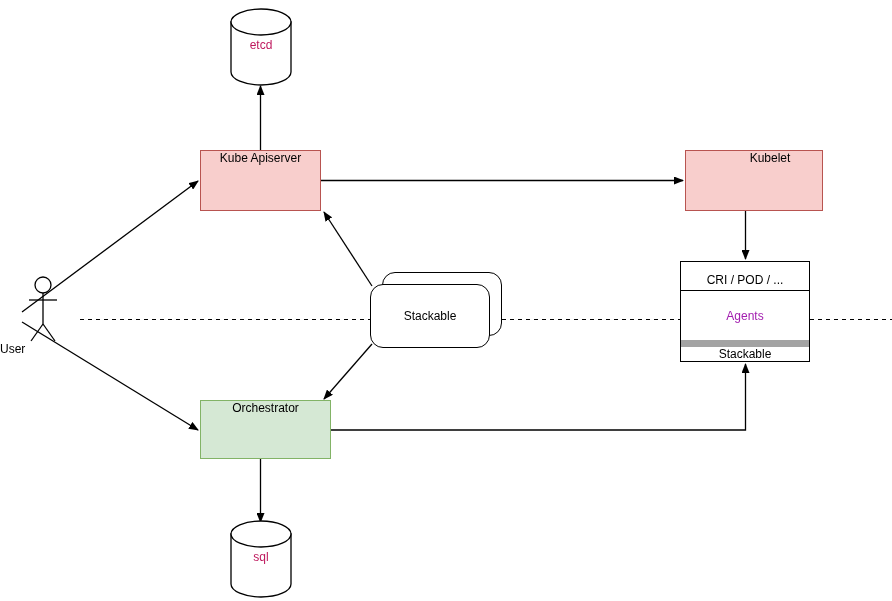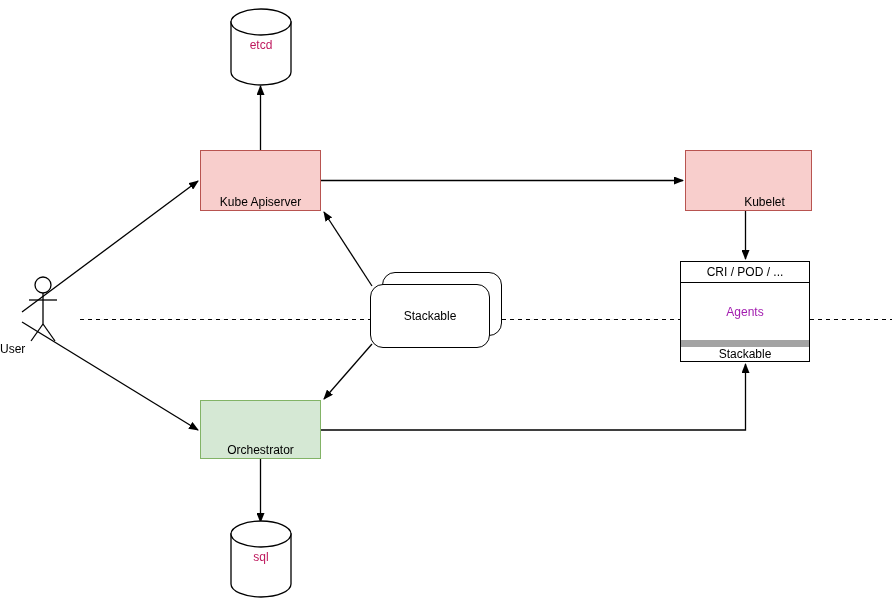--- a/index.html
+++ b/index.html
@@ -22,21 +22,21 @@
     left: 0;
     top: 0;
     width: 892px;
     height: 601px;
     pointer-events: none;
   }
   .node {
     position: absolute;
     box-sizing: border-box;
     display: flex;
-    align-items: flex-end;
+    align-items: flex-start;
     justify-content: center;
     font-size: 12px;
     color: #000000;
     text-align: center;
     line-height: 1.25;
   }
   
   .box-pink {
     background: #f8cecc;
     border: 1px solid #b85450;
@@ -62,21 +62,21 @@
   #agents-group .row-foot {
     height: 21px;
     box-sizing: border-box;
     display: flex;
     align-items: center;
     justify-content: center;
     font-size: 12px;
     color: #000000;
     background: #ffffff;
   }
-  #agents-group .row-head { border-bottom: 1px solid #000000; }
+  #agents-group .row-head { border-bottom: 1px solid #000000; margin-top: 8px; }
   #agents-group .row-foot { border-top: 7px solid #a3a3a3; }
   #agents-group .row-body {
     flex: 1;
     display: flex;
     align-items: center;
     justify-content: center;
     font-size: 12px;
     color: #a21caf;
     background: #ffffff;
   }
@@ -207,25 +207,25 @@
       <path d="M1,14 L1,64 A30,13 0 0,0 61,64 L61,14 Z" fill="#ffffff" stroke="#000000" stroke-width="1.3"></path>
       <ellipse cx="31" cy="14" rx="30" ry="13" fill="#ffffff" stroke="#000000" stroke-width="1.3"></ellipse>
     </svg>
     <div class="cyl-label">sql</div>
   </div>
 
   <div class="node box-pink" style="left:200px; top:150px; width:121px; height:61px;">
     <span>Kube Apiserver</span>
   </div>
 
-  <div class="node box-pink" style="left:685px; top:150px; width:127px; height:61px;padding-left:32px;">
+  <div class="node box-pink" style="left:685px; top:150px; width:138px; height:61px;padding-left:32px;">
     <span>Kubelet</span>
   </div>
 
-  <div class="node box-green" style="left:200px; top:400px; width:121px; height:59px;">
+  <div class="node box-green" style="left:200px; top:400px; width:131px; height:59px;">
     <span>Orchestrator</span>
   </div>
 
   <div id="operators-group">
     <div class="sheet sheet-back"></div>
     <div class="sheet sheet-front">
       <span>Stackable</span>
     </div>
   </div>
 

